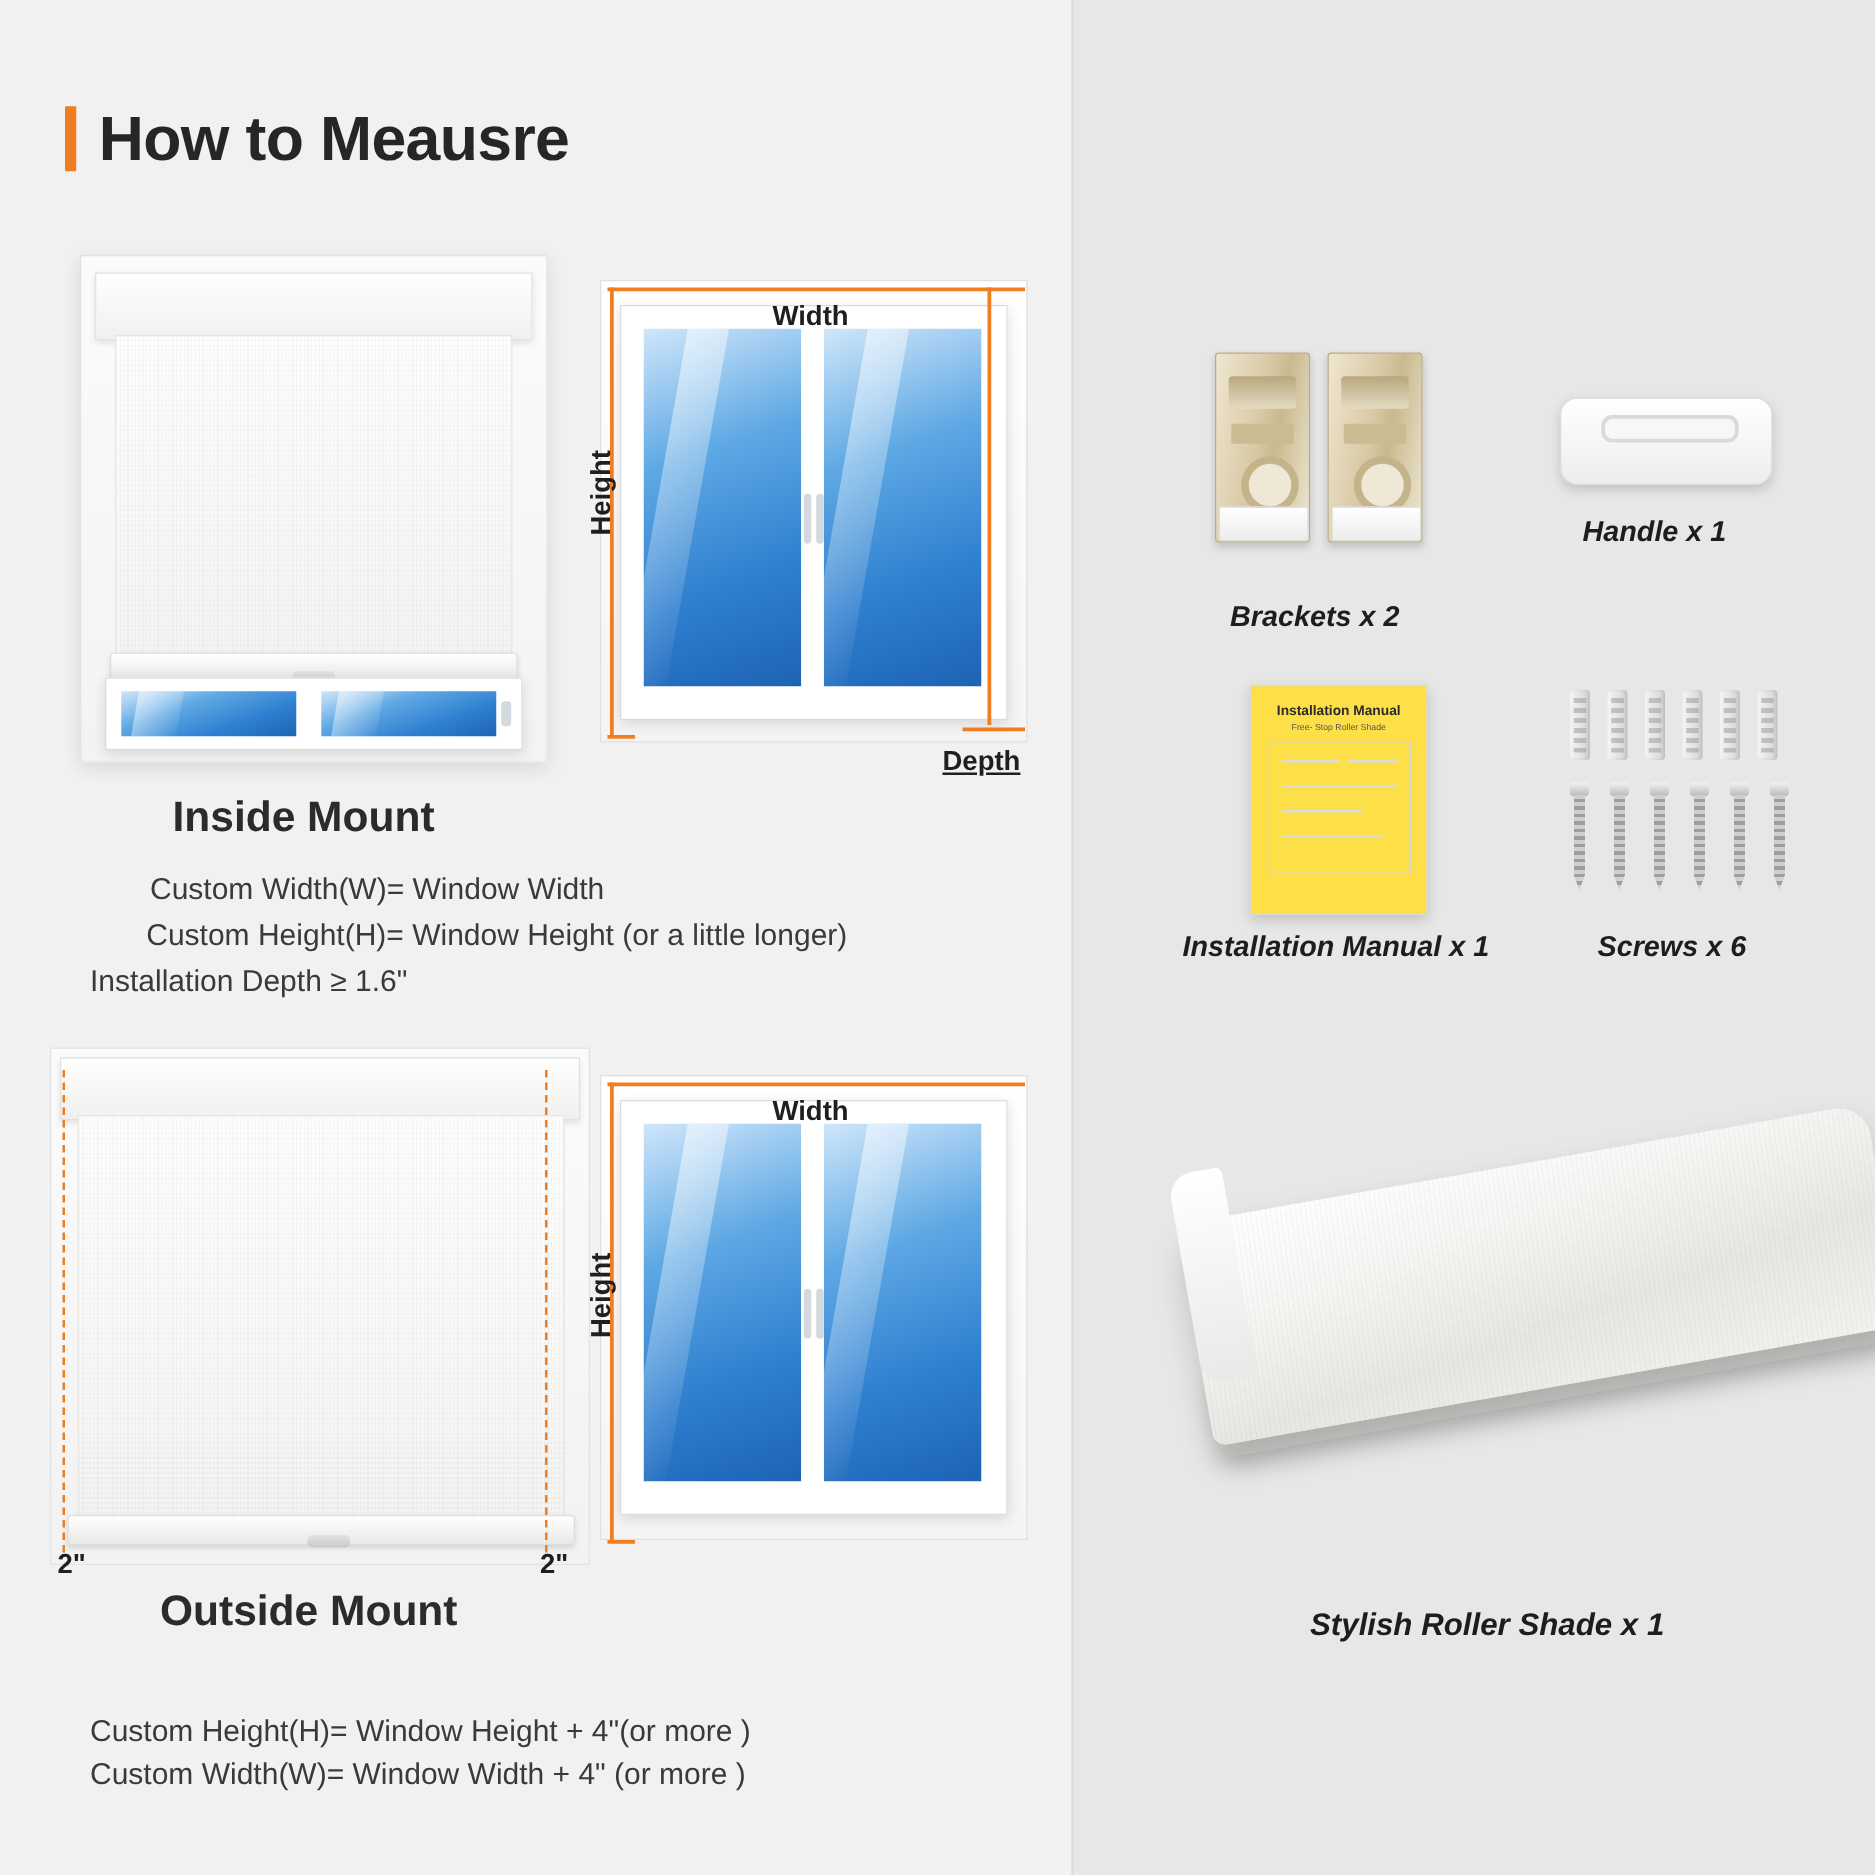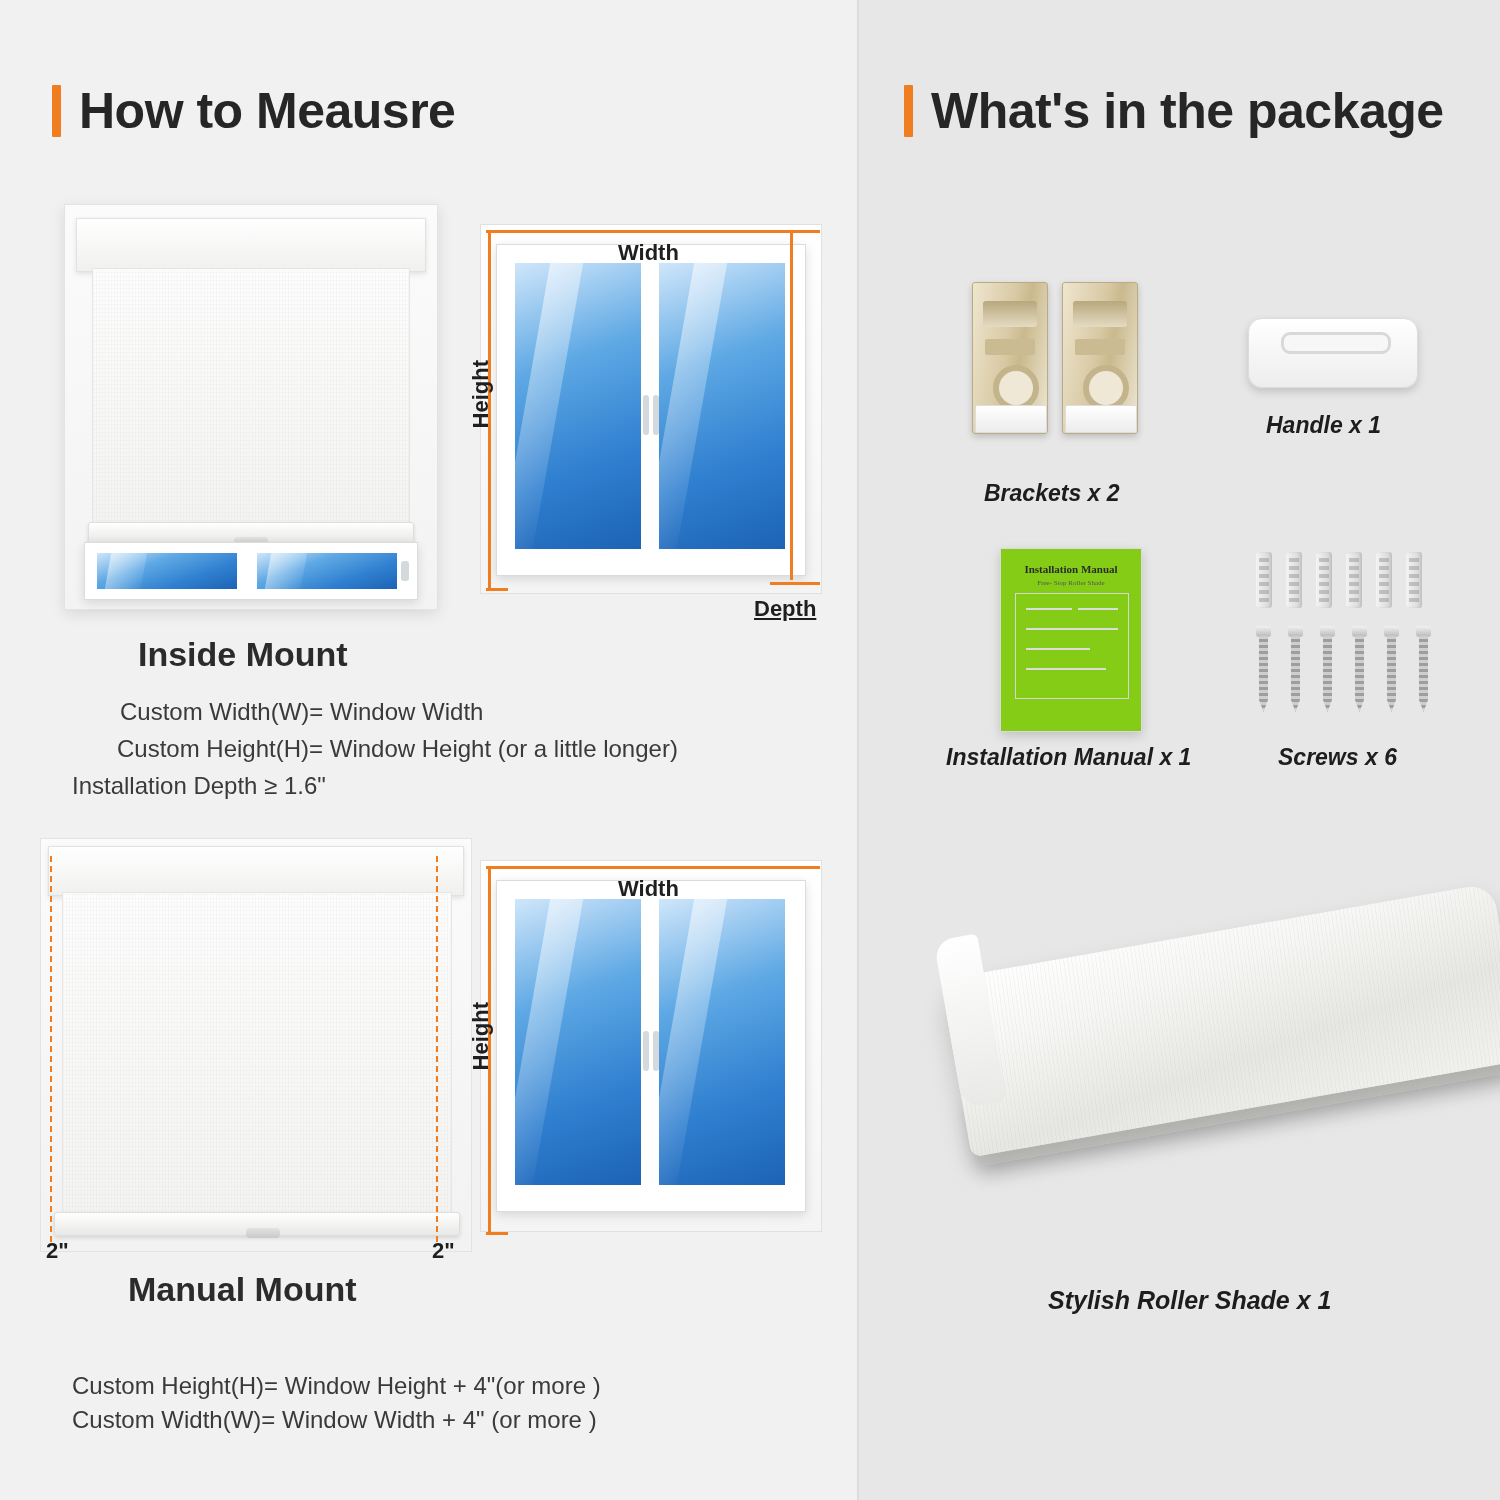--- a/index.html
+++ b/index.html
@@ -138,22 +138,22 @@
     background:linear-gradient(180deg,#ffffff,#ededed);
     border:1px solid #dcdcdc;border-radius:14px;
     box-shadow:0 4px 9px rgba(0,0,0,0.16);
   }
   .handle .grip{
     position:absolute;left:32px;top:13px;width:104px;height:16px;
     border:3px solid #d9d9d9;border-radius:9px;background:#f7f7f7;
   }
 
   .manual{
-    position:absolute;width:140px;height:182px;background:#84cc16;
-    border:1px solid #dadada;box-shadow:0 4px 10px rgba(0,0,0,0.16);font-family:Liberation Serif, serif;
+    position:absolute;width:140px;height:182px;background:#fde047;
+    border:1px solid #dadada;box-shadow:0 4px 10px rgba(0,0,0,0.16);
   }
   .manual .mtitle{
     position:absolute;left:8px;top:14px;width:124px;text-align:center;
     font-size:11px;font-weight:bold;color:#2b2b2b;
   }
   .manual .msub{
     position:absolute;left:8px;top:30px;width:124px;text-align:center;
     font-size:7px;color:#555;
   }
   .manual .mbox{
@@ -223,24 +223,20 @@
 
   <div class="left-col"></div>
   <div class="right-col"></div>
   <div class="divider"></div>
 
   <div class="heading" id="h-left">
     <div class="bar"></div>
     <div class="htext">How to Meausre</div>
   </div>
 
-  <div class="heading" id="h-right">
-    <div class="bar"></div>
-    <div class="htext">What's in the package</div>
-  </div>
 
   <div class="illus" style="left:64px;top:204px;width:372px;height:404px;">
     <div class="wallbox" style="left:0;top:0;width:372px;height:404px;
          background:linear-gradient(180deg,#fbfbfb,#f3f3f3);border:1px solid #e3e3e3;"></div>
 
     <div class="valance" style="left:12px;top:14px;width:348px;height:52px;"></div>
 
     <div class="fabric" style="left:28px;top:64px;width:316px;height:256px;"></div>
 
     <div class="bottomrail" style="left:24px;top:318px;width:324px;height:20px;"></div>
@@ -307,21 +303,21 @@
       <div class="handle-bar" style="left:146px;top:150px;width:6px;height:40px;"></div>
       <div class="handle-bar" style="left:156px;top:150px;width:6px;height:40px;"></div>
     </div>
     <div class="mk mk-h" style="left:16px;top:20px;width:334px;"></div>
     <div class="mk mk-v" style="left:18px;top:20px;height:368px;"></div>
     <div class="mk mk-h" style="left:16px;top:386px;width:22px;"></div>
     <div class="lbl" style="left:148px;top:30px;">Width</div>
     <div class="lbl lbl-vert" style="left:-2px;top:156px;">Height</div>
   </div>
 
-  <div class="mount-title" id="outside-title">Manual Mount</div>
+  <div class="mount-title" id="outside-title">Outside Mount</div>
 
   <div class="spec-line" style="left:72px;top:1406px;text-align:right;">Custom Width(W)= Window Width + 4" (or more )</div>
   <div class="spec-line" style="left:72px;top:1372px;">Custom Height(H)= Window Height + 4"(or more )</div>
 
   <div class="bracket" style="left:972px;top:282px;">
     <div class="slotA"></div>
     <div class="slotB"></div>
     <div class="ring"></div>
     <div class="foot"></div>
   </div>

